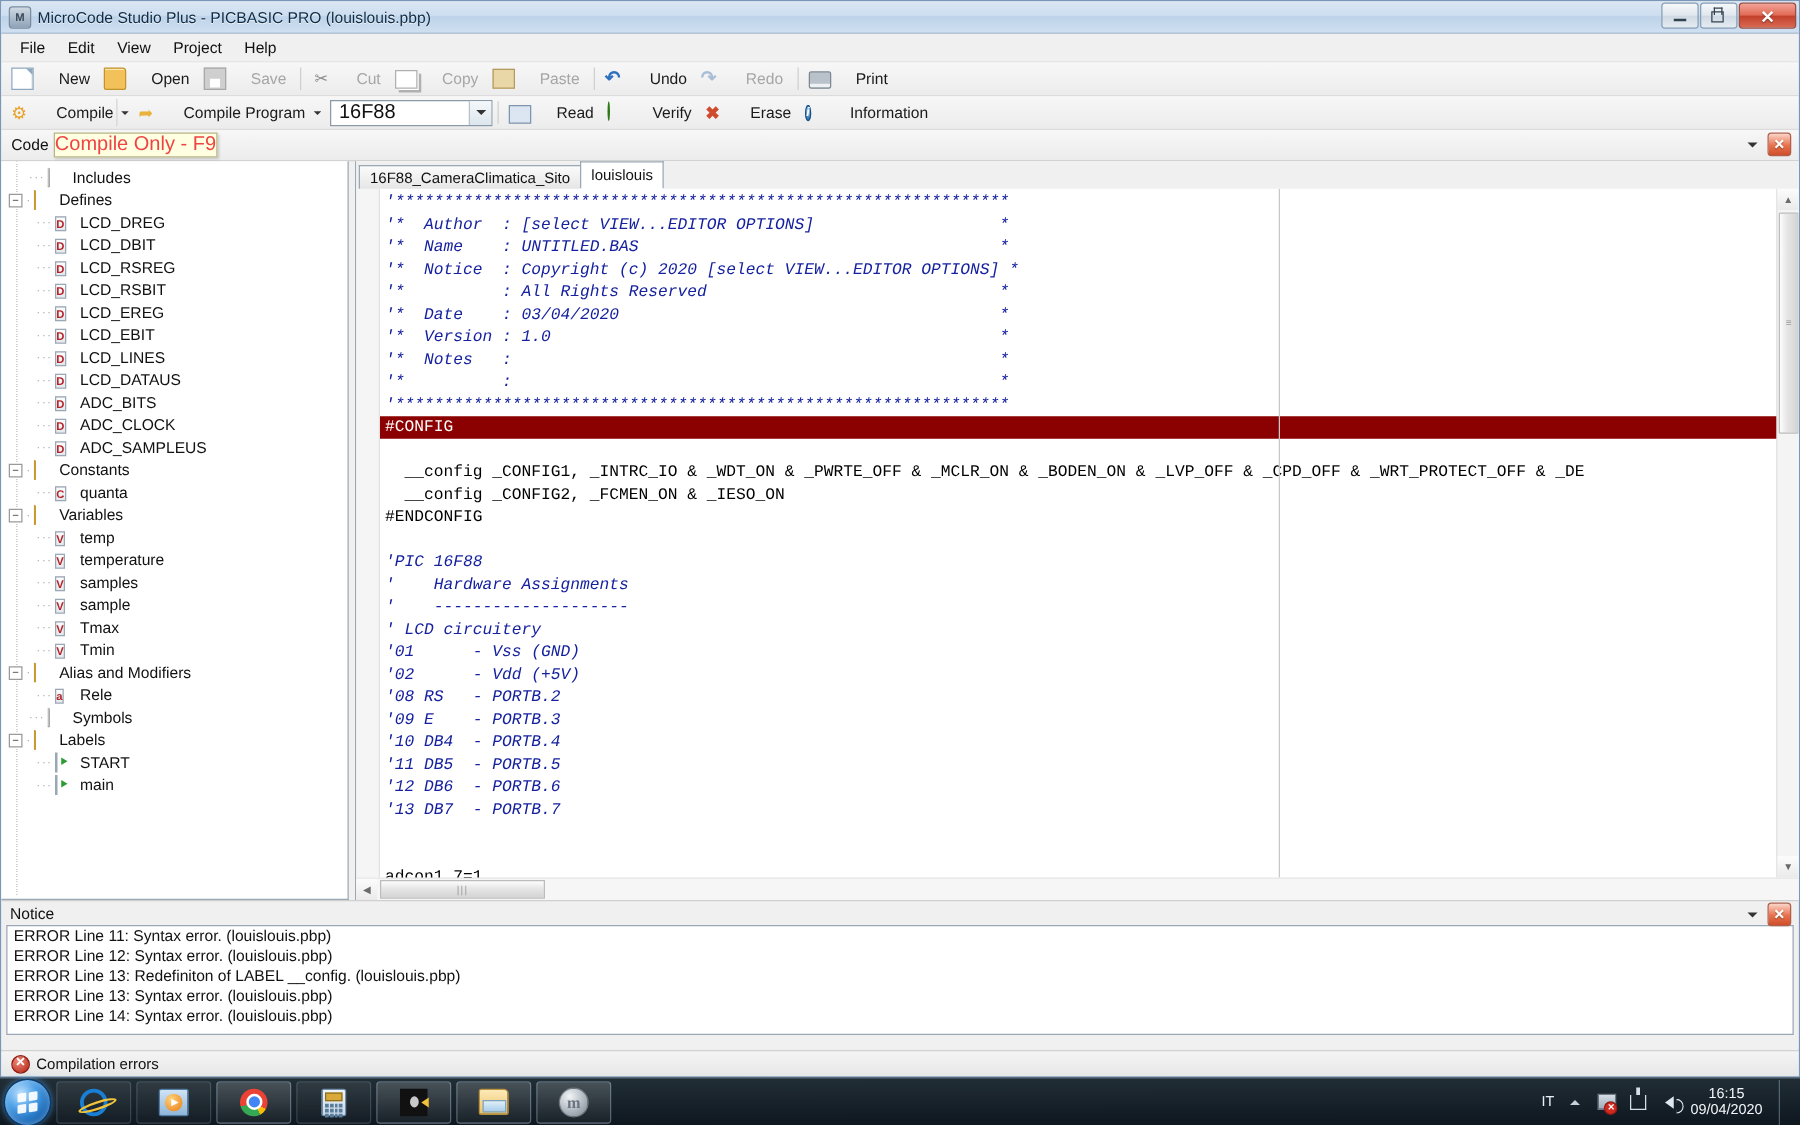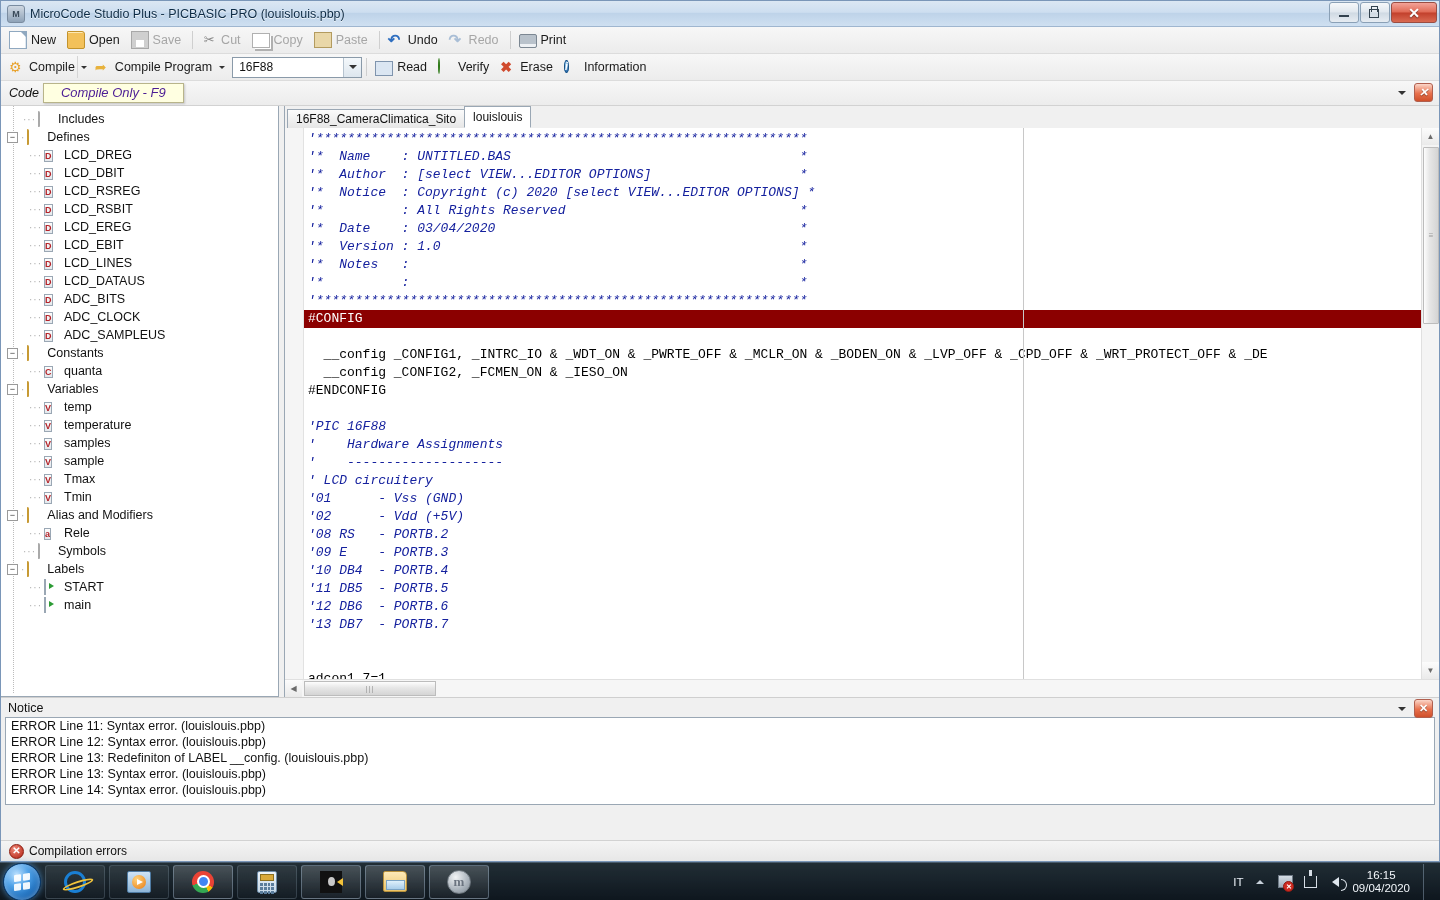--- a/index.html
+++ b/index.html
@@ -74,21 +74,21 @@
   }
 
   
   .toolbar{
     height:26px;display:flex;align-items:center;
     background:linear-gradient(to bottom,#f7f7f7,#ececec);
     border-bottom:1px solid #dcdcdc;
     padding-left:4px;
   }
   .tbtn{
-    display:flex;align-items:center;gap:4px;
+    display:flex;align-items:center;gap:20px;
     padding:2px 7px 2px 4px;height:22px;box-sizing:border-box;
     font-size:12.5px;color:#1a1a1a;white-space:nowrap;
   }
   .tbtn.dis{color:#a6a6a6;}
   .tsep{width:1px;height:18px;background:#cfcfcf;margin:0 4px;}
   .ico{width:16px;height:16px;display:inline-block;position:relative;flex:0 0 16px;}
 
   
   .ic-page{background:#fff;border:1px solid #8fa8c0;box-shadow:inset -3px 0 0 -2px #dfe8f0;}
   .ic-page:after{content:'';position:absolute;right:0;top:0;border-width:0 5px 5px 0;border-style:solid;border-color:transparent #8fa8c0 transparent transparent;}
@@ -113,39 +113,39 @@
     width:13px;height:22px;display:flex;align-items:center;justify-content:center;
     border-left:1px solid #d5d5d5;font-size:8px;color:#333;
   }
   .caret{width:0;height:0;border-left:4px solid transparent;border-right:4px solid transparent;border-top:4px solid #333;}
   .caret.sm{border-left-width:3px;border-right-width:3px;border-top-width:3.5px;}
 
   .combo{
     display:flex;align-items:center;justify-content:space-between;
     width:130px;height:21px;box-sizing:border-box;
     background:#fff;border:1px solid #8a9aa9;
-    font-size:12px;color:#111;padding-left:6px;margin-left:4px;
+    font-size:16px;color:#111;padding-left:6px;margin-left:4px;
   }
   .combo .cbtn{
     width:17px;height:19px;display:flex;align-items:center;justify-content:center;
     background:linear-gradient(to bottom,#f4f8fb,#dde6ee);
     border-left:1px solid #b6c3cf;
   }
 
   
   .codebar{
     height:24px;display:flex;align-items:center;
     background:linear-gradient(to bottom,#f7f7f7,#ececec);
     border-bottom:1px solid #d2d2d2;
-    padding-left:8px;position:relative;font-style:italic;
+    padding-left:8px;position:relative;
   }
   .codebar .lbl{font-size:12.5px;color:#111;margin-right:4px;}
   .tooltip{
     background:#ffffe1;border:1px solid #b8b48a;
-    font-size:13px;color:#4c1d95;padding:1px 17px;line-height:16px;
+    font-size:16px;color:#ef4444;padding:1px 0;line-height:16px;
     box-shadow:1px 1px 2px rgba(0,0,0,.18);
   }
   .codebar .right-ctrls{position:absolute;right:6px;top:2px;display:flex;align-items:center;gap:8px;}
   .xbtn{
     width:17px;height:17px;border:1px solid #b05f4e;border-radius:3px;
     background:linear-gradient(to bottom,#fbd6c9,#e8714d 55%,#cf4f2a);
     color:#fff;font-size:11px;font-weight:bold;
     display:flex;align-items:center;justify-content:center;
     text-shadow:0 1px 1px rgba(0,0,0,.4);
   }
@@ -392,20 +392,27 @@
             <span class="max-g" style="position:absolute;left:0;top:2px;"></span>
             <span class="max-g2" style="position:absolute;left:2px;top:-1px;"></span>
           </span>
         </div>
         <div class="winbtn close">
             <span class="close-g">✕</span>
           </div>
       </div>
     </div>
 
+    <div class="menubar">
+      <div class="menu-item">File</div>
+      <div class="menu-item">Edit</div>
+      <div class="menu-item">View</div>
+      <div class="menu-item">Project</div>
+      <div class="menu-item">Help</div>
+    </div>
 
     <div class="toolbar">
       <div class="tbtn">
         <span class="ico ic-page"></span>
         <span>New</span>
       </div>
       <div class="tbtn">
         <span class="ico ic-folder"></span>
         <span>Open</span>
       </div>
@@ -658,22 +665,22 @@
         <div class="tabstrip">
           <div class="tab">16F88_CameraClimatica_Sito</div>
           <div class="tab active">louislouis</div>
         </div>
 
         <div class="editorwrap">
           <div class="gutter"></div>
           <div class="code">
             <div class="marginline"></div>
             <div class="cl cmt">'***************************************************************</div>
+            <div class="cl cmt">'*  Author  : [select VIEW...EDITOR OPTIONS]                   *</div>
             <div class="cl cmt">'*  Name    : UNTITLED.BAS                                     *</div>
-            <div class="cl cmt">'*  Author  : [select VIEW...EDITOR OPTIONS]                   *</div>
             <div class="cl cmt">'*  Notice  : Copyright (c) 2020 [select VIEW...EDITOR OPTIONS] *</div>
             <div class="cl cmt">'*          : All Rights Reserved                              *</div>
             <div class="cl cmt">'*  Date    : 03/04/2020                                       *</div>
             <div class="cl cmt">'*  Version : 1.0                                              *</div>
             <div class="cl cmt">'*  Notes   :                                                  *</div>
             <div class="cl cmt">'*          :                                                  *</div>
             <div class="cl cmt">'***************************************************************</div>
             <div class="hlrow">
               <span class="hl">#CONFIG</span>
             </div>

